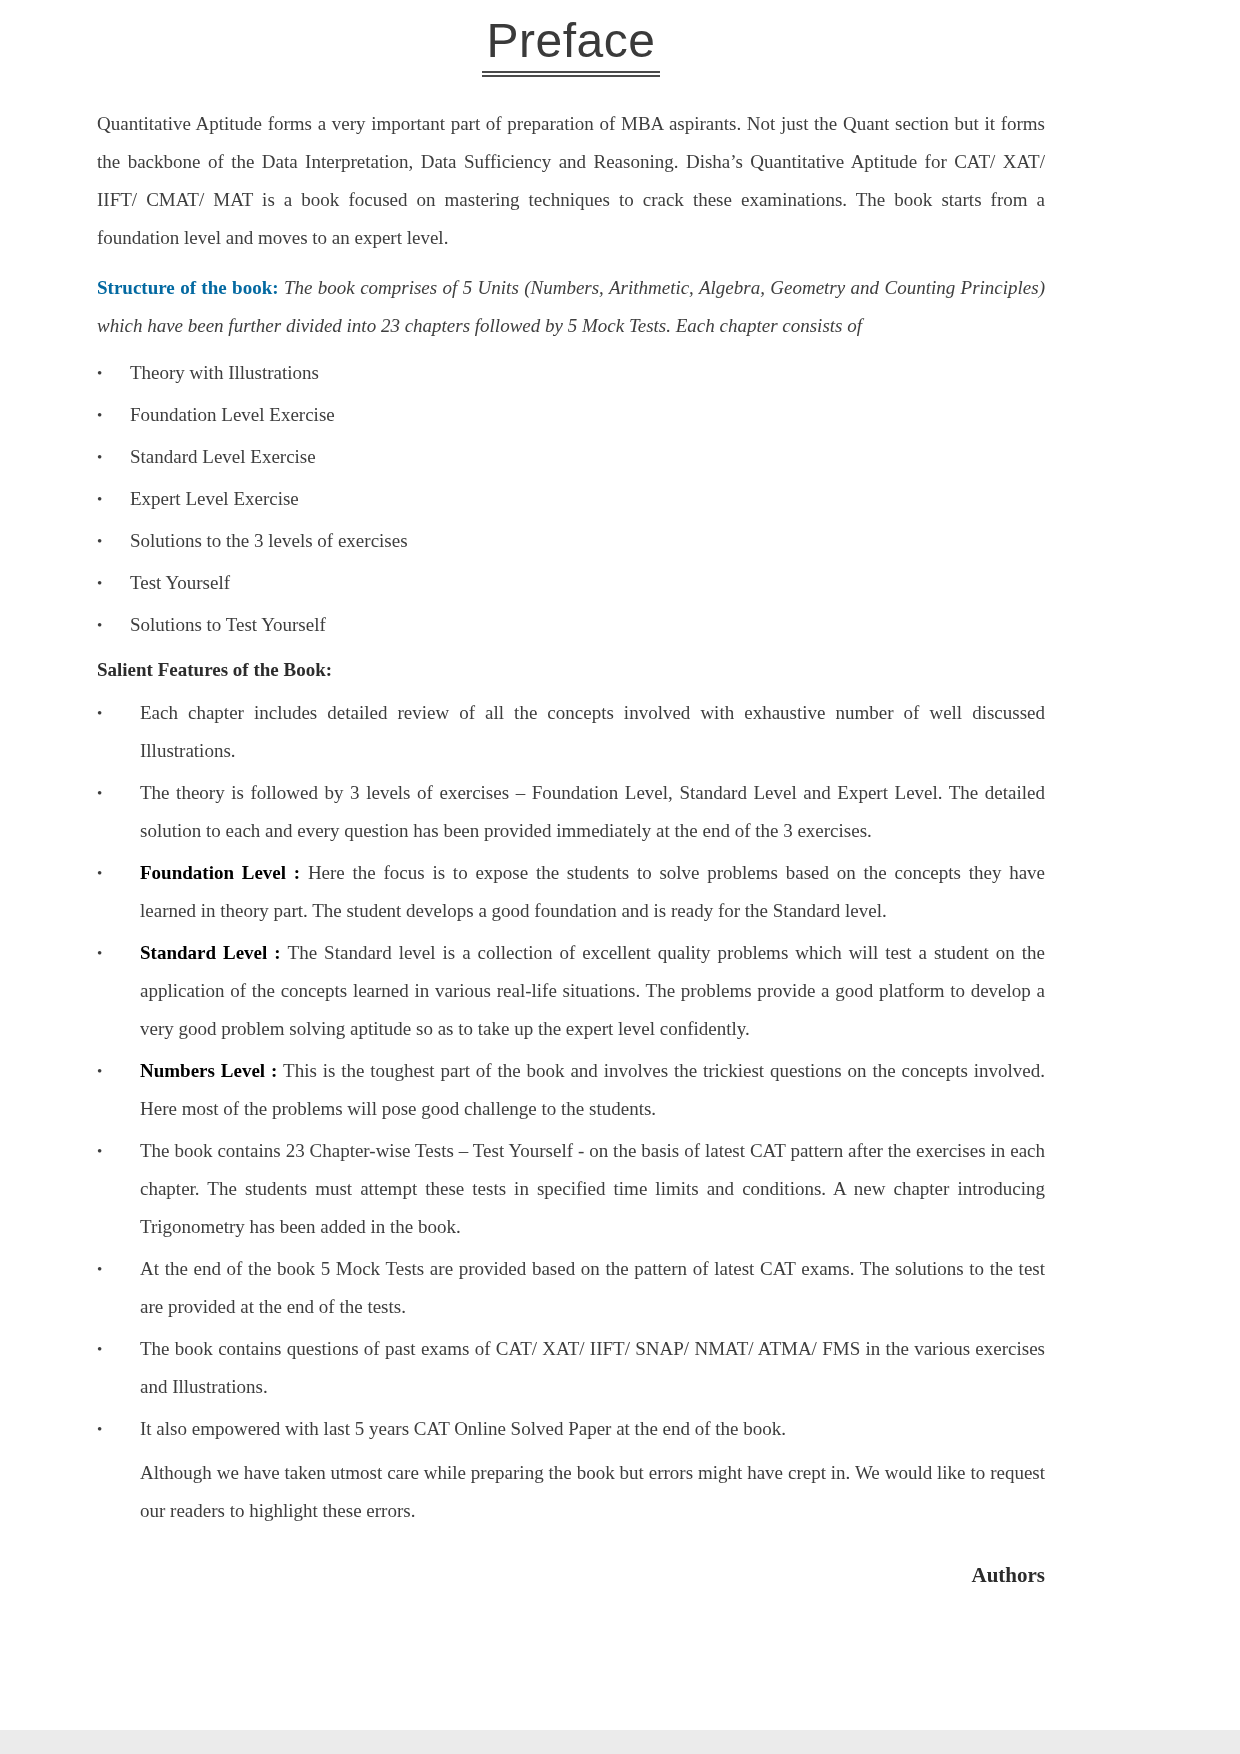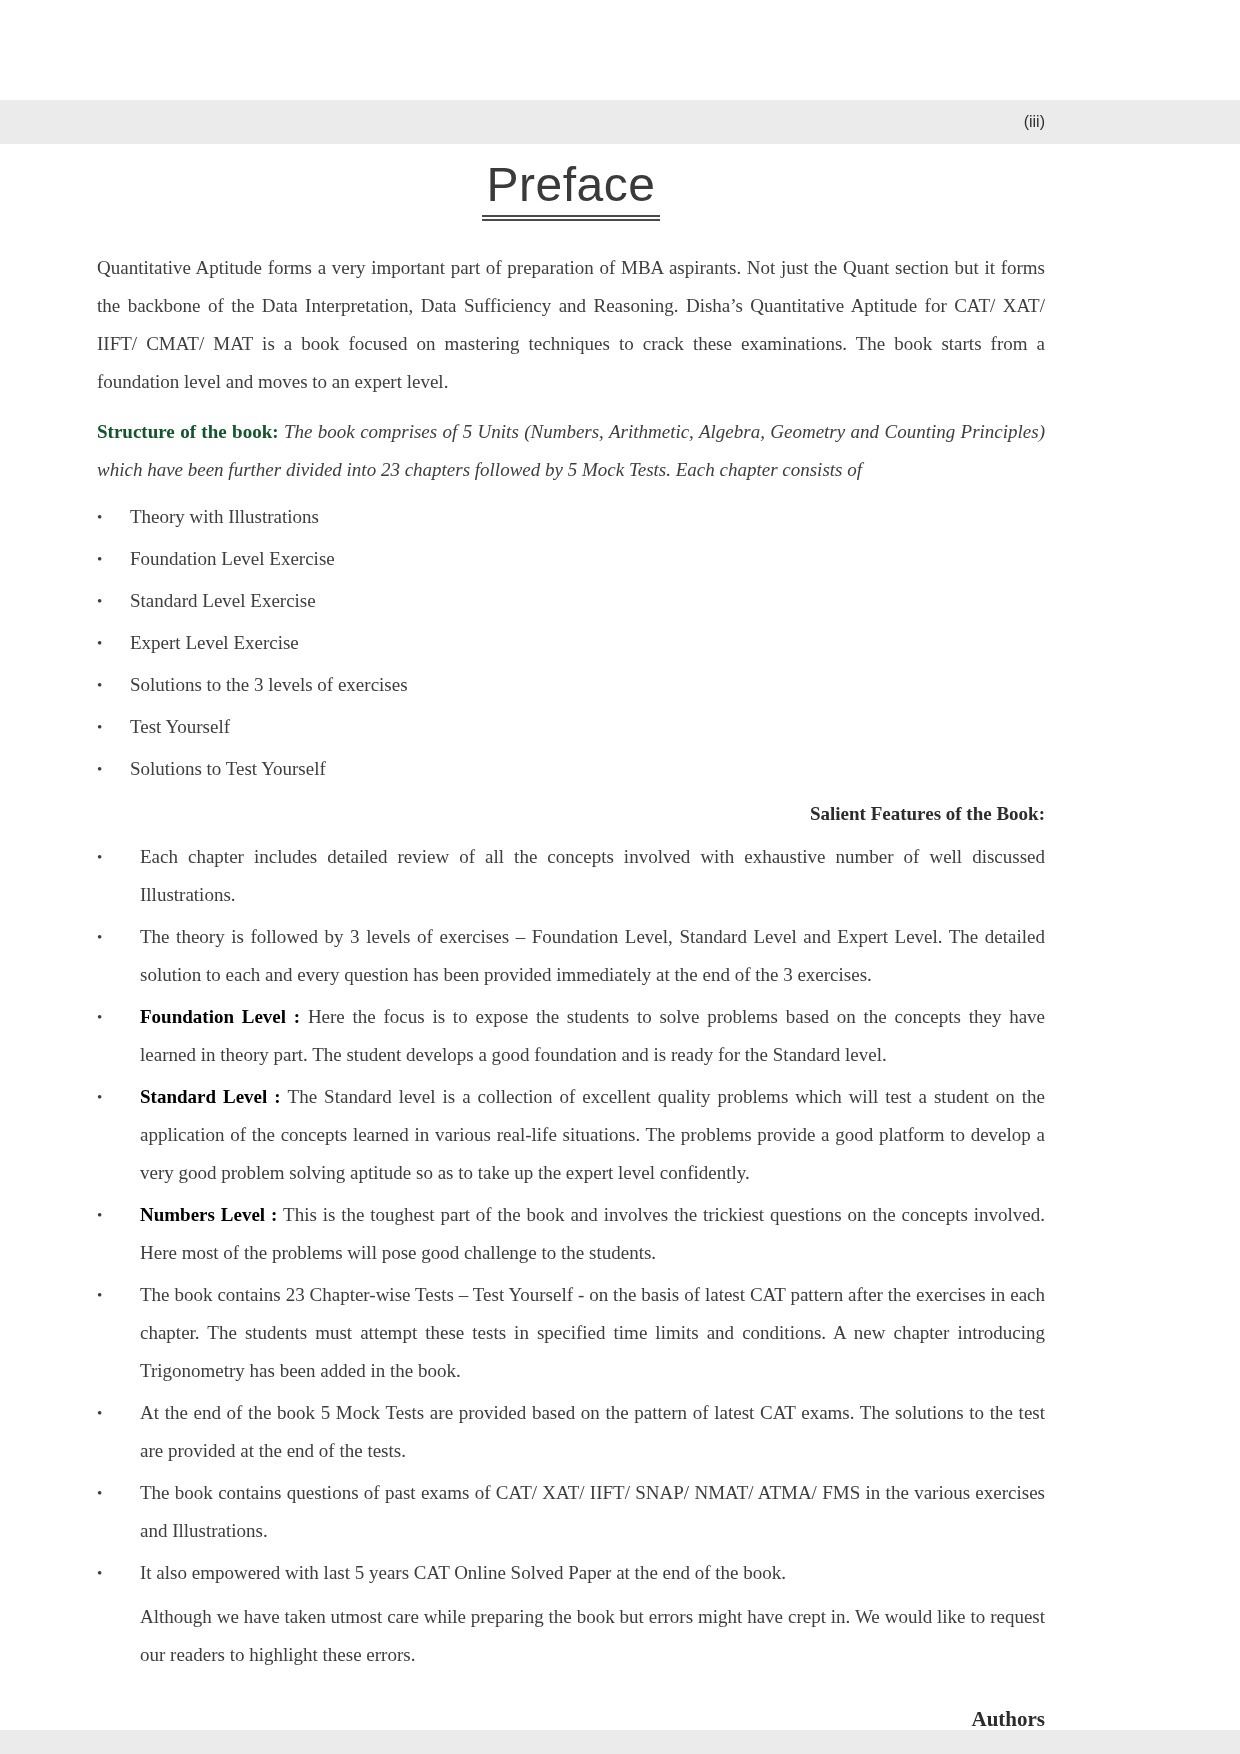--- a/index.html
+++ b/index.html
@@ -55,39 +55,38 @@
   }
   p, li, h2 { font-size: 19px; line-height: 38px; }
   .intro {
     margin: 28px 0 0 0;
     text-align: justify;
   }
   .structure-para {
     margin: 12px 0 0 0;
     text-align: justify;
   }
-  .structure-para .lead { font-weight: bold; color: #14532d; }
+  .structure-para .lead { font-weight: bold; color: #0369a1; }
   .structure-para .it { font-style: italic; margin-top: 40px; }
   ul { list-style: none; margin: 0; padding: 0; }
   .chapter-list { margin-top: 9px; }
   .chapter-list li {
     display: flex;
     margin-bottom: 4px;
   }
   .chapter-list .bullet {
     width: 33px;
     flex: 0 0 33px;
     font-size: 15px;
     color: #3e3e3e;
   }
   .salient-heading {
     margin: 7px 0 0 0;
     font-weight: bold;
     color: #2c2c2c;
-    text-align: right;
   }
   .salient-list { margin-top: 5px; }
   .salient-list li {
     display: flex;
     margin-bottom: 4px;
   }
   .salient-list .bullet {
     width: 43px;
     flex: 0 0 43px;
     font-size: 15px;
@@ -117,23 +116,20 @@
     width: 100%;
     height: 24px;
     background: #ebebeb;
   }
 </style>
 </head>
 <body>
 
 <div class="page">
 
-  <div class="top-band">
-    <span class="folio">(iii)</span>
-  </div>
 
   <div class="content">
 
     <div class="title-wrap">
       <span class="page-title">Preface</span>
     </div>
 
     <p class="intro">Quantitative Aptitude forms a very important part of preparation of MBA aspirants. Not just the Quant section but it forms the backbone of the Data Interpretation, Data Sufficiency and Reasoning. Disha’s Quantitative Aptitude for CAT/ XAT/ IIFT/ CMAT/ MAT is a book focused on mastering techniques to crack these examinations. The book starts from a foundation level and moves to an expert level.</p>
 
     <p class="structure-para"><span class="lead">Structure of the book: </span><span class="it">The book comprises of 5 Units (Numbers, Arithmetic, Algebra, Geometry and Counting Principles) which have been further divided into 23 chapters followed by 5 Mock Tests. Each chapter consists of</span></p>

